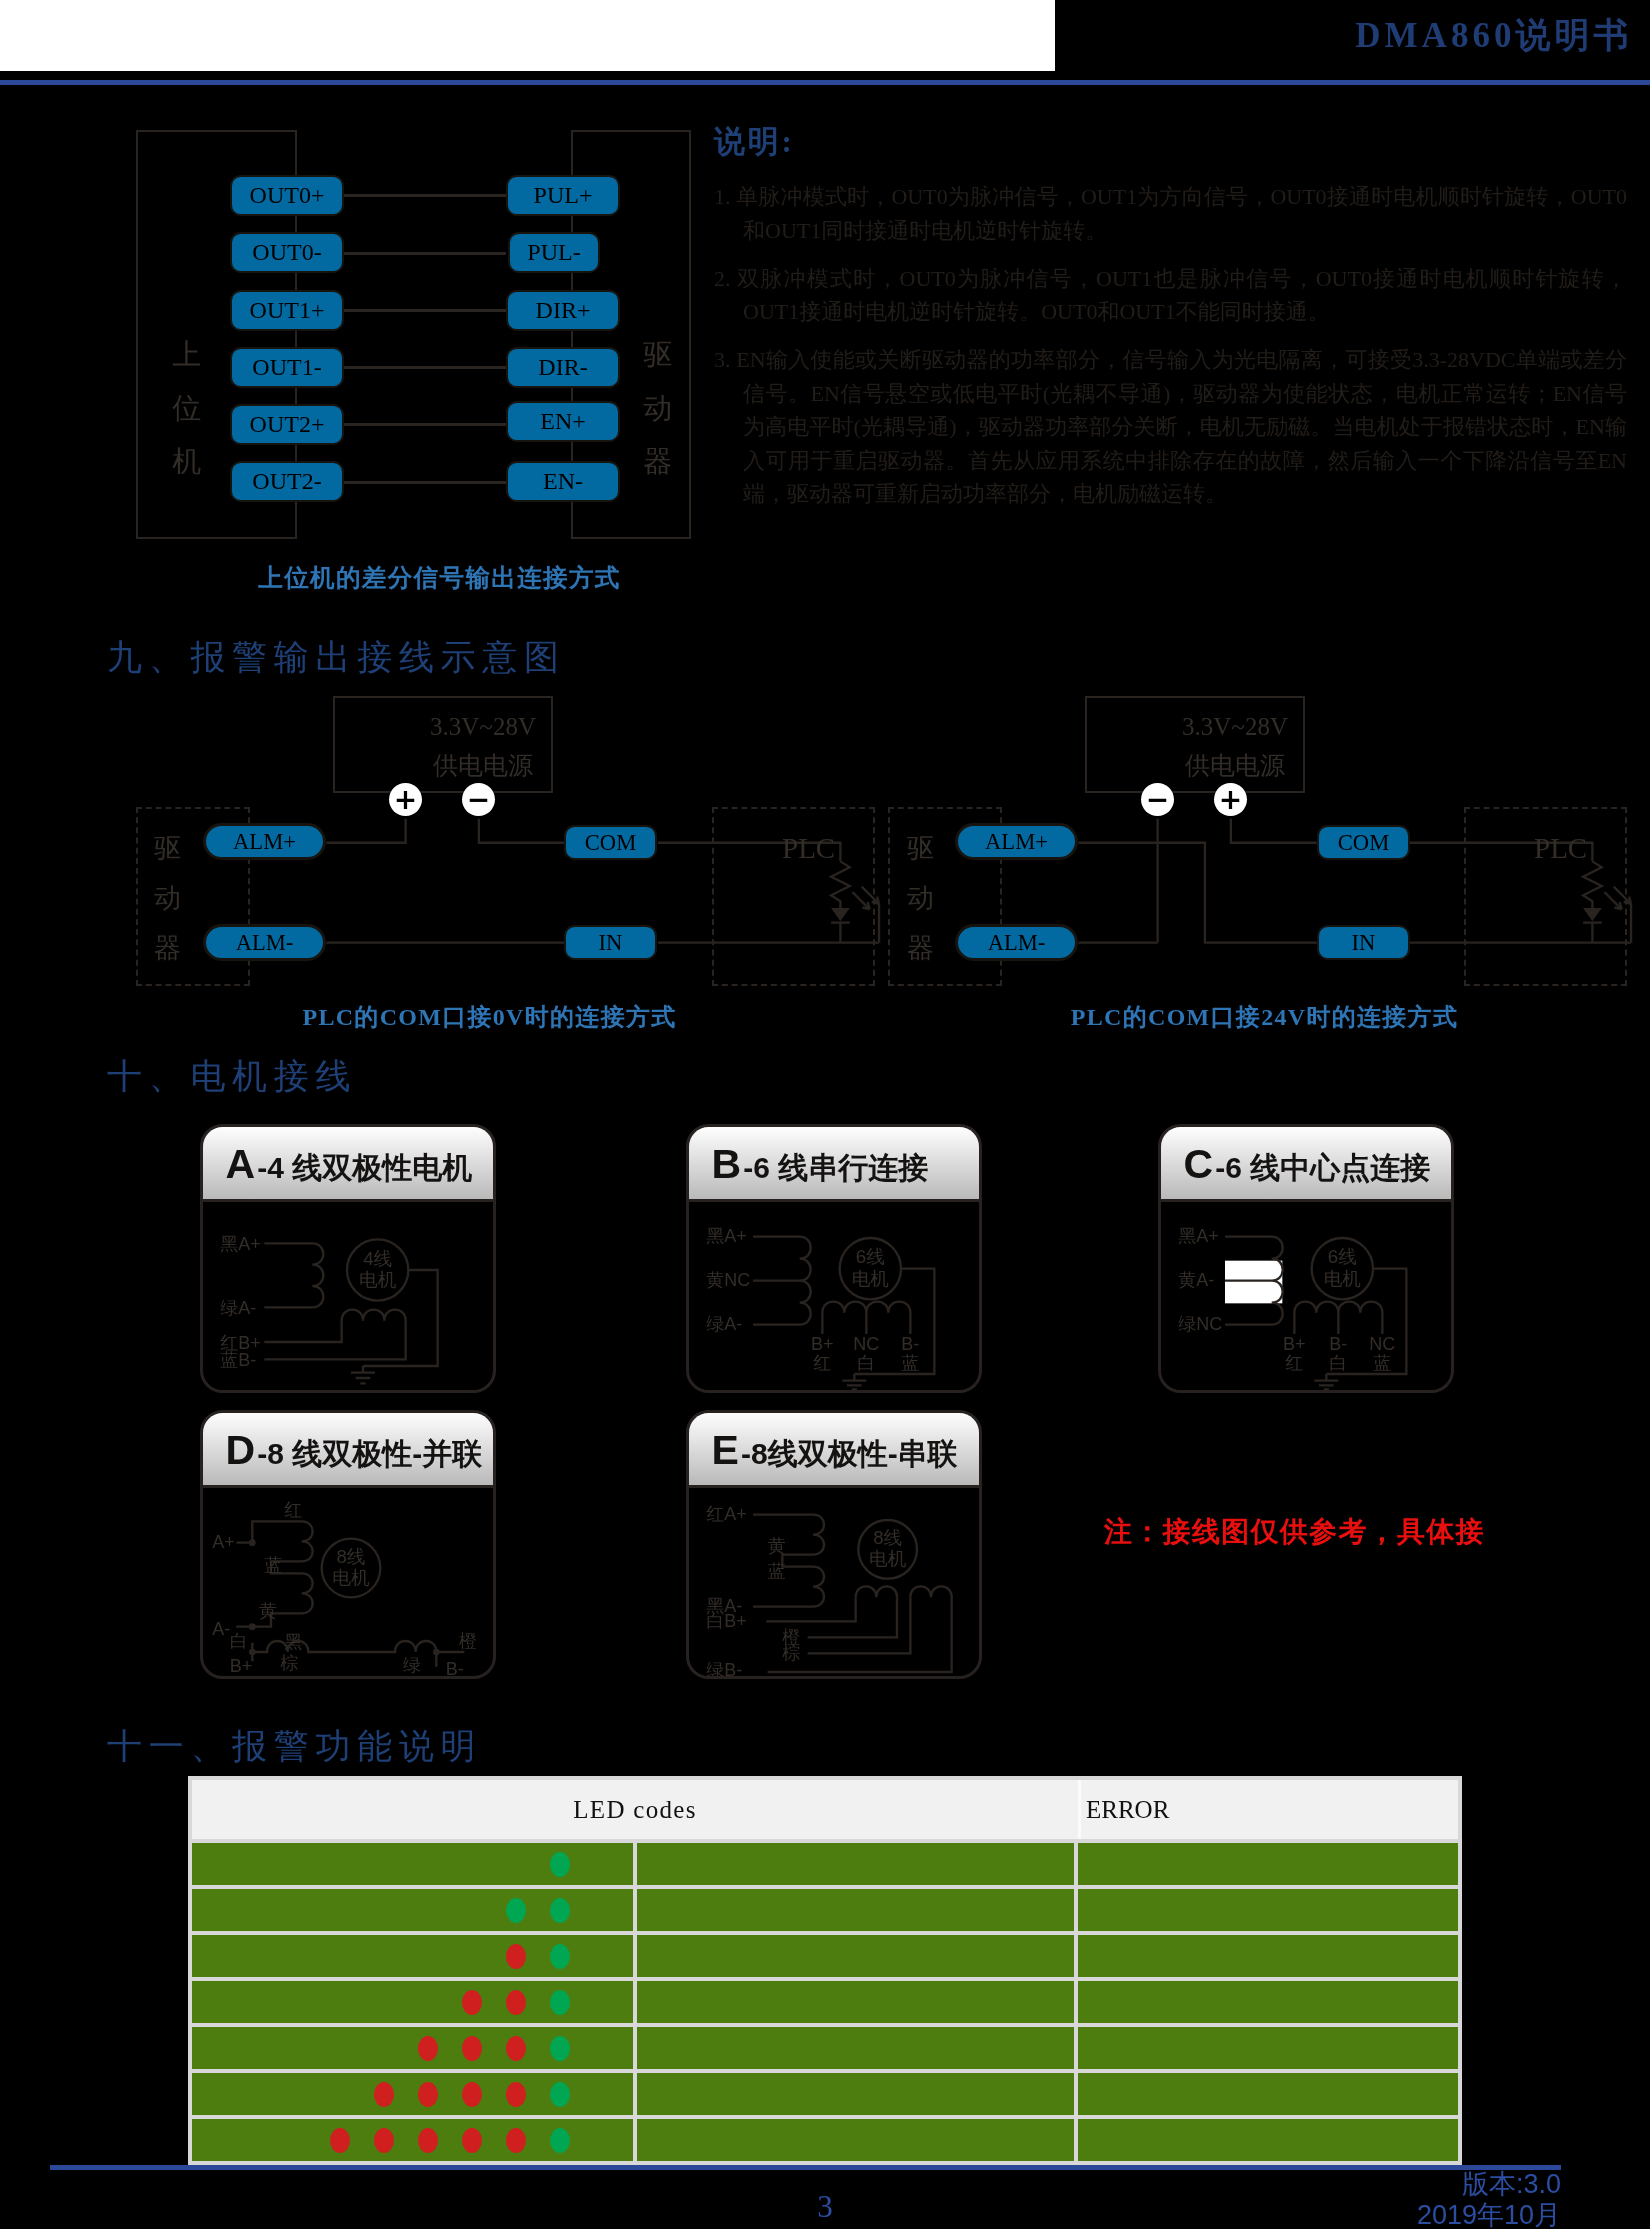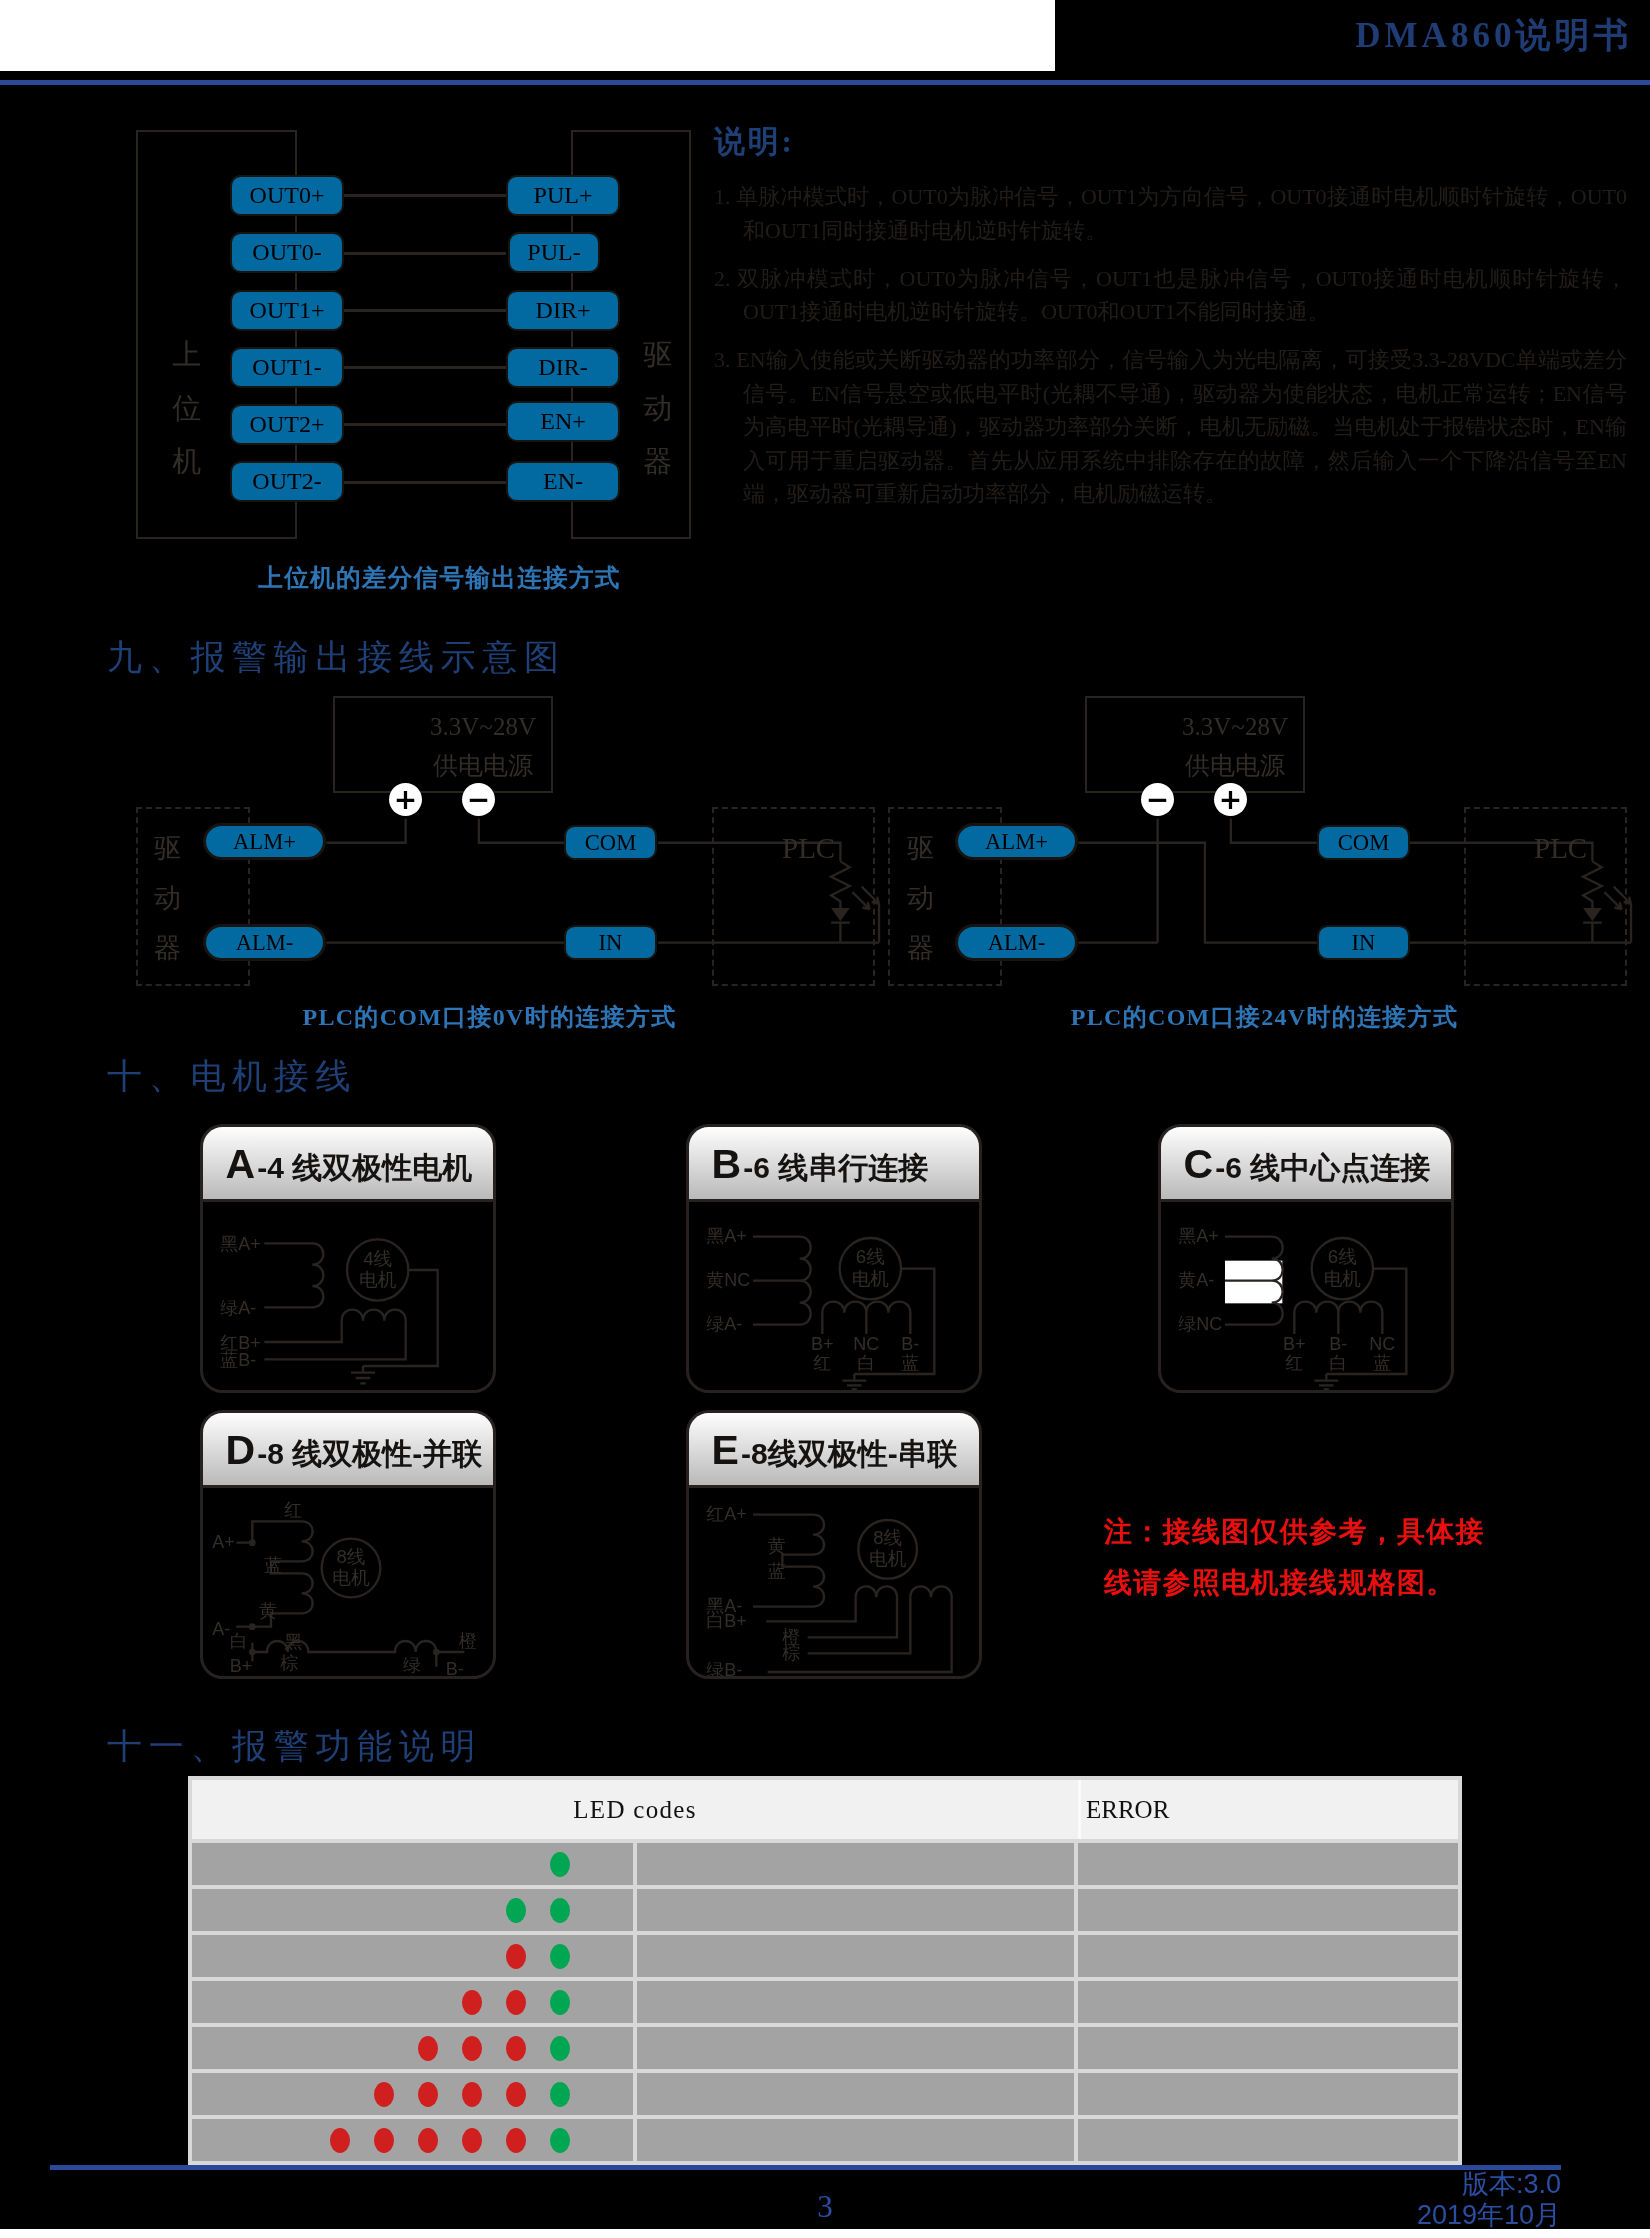--- a/index.html
+++ b/index.html
@@ -63,21 +63,21 @@
   .wf{fill:var(--ink);stroke:none;}
   .lb{fill:var(--ink-label);font-size:27px;font-family:"Liberation Sans",sans-serif;}
   .mt{fill:var(--ink-label);font-size:28px;text-anchor:middle;font-family:"Liberation Sans",sans-serif;}
 
   
   .rednote{position:absolute;left:1104px;top:1506px;width:413px;color:var(--note-red);
            font-size:28px;font-weight:bold;line-height:51px;letter-spacing:1.3px;}
 
   
   .tbl{position:absolute;left:188px;top:1776px;width:1274px;border:4px solid #d8d8d8;
-       background:#a3a3a3;box-sizing:border-box;}
+       background:#4d7c0f;box-sizing:border-box;}
   .thead{display:flex;height:59px;}
   .th1{width:886px;background:#f1f1f1;display:flex;align-items:center;justify-content:center;
        color:#111;font-size:25px;letter-spacing:1.3px;}
   .thdiv{width:2.7px;background:#fbfbfb;}
   .th2{flex:1;background:#f1f1f1;display:flex;align-items:center;color:#111;font-size:25px;padding-left:5.3px;}
   .tr{display:flex;height:42px;border-top:4px solid #d8d8d8;}
   .td1{width:441px;display:flex;align-items:center;justify-content:flex-end;
        padding-right:63px;box-sizing:border-box;}
   .dots{display:flex;gap:24px;align-items:center;}
   .dot{width:20px;height:25px;border-radius:50%;display:inline-block;}
@@ -314,21 +314,20 @@
       <text class="lb" x="26" y="186">黑A-</text>
       <text class="lb" x="26" y="208">白B+</text>
       <text class="lb" x="140" y="232">橙</text>
       <text class="lb" x="140" y="256">棕</text>
       <text class="lb" x="26" y="282">绿B-</text>
     </svg>
   </div>
 
   <div class="rednote">
     <div>注：接线图仅供参考，具体接</div>
-    <div>线请参照电机接线规格图。</div>
   </div>
 
   <div class="heading" style="left:107px;top:1723px;">十一、报警功能说明</div>
 
   <div class="tbl">
     <div class="thead">
       <div class="th1">LED codes</div>
       <div class="thdiv"></div>
       <div class="th2">ERROR</div>
     </div>

